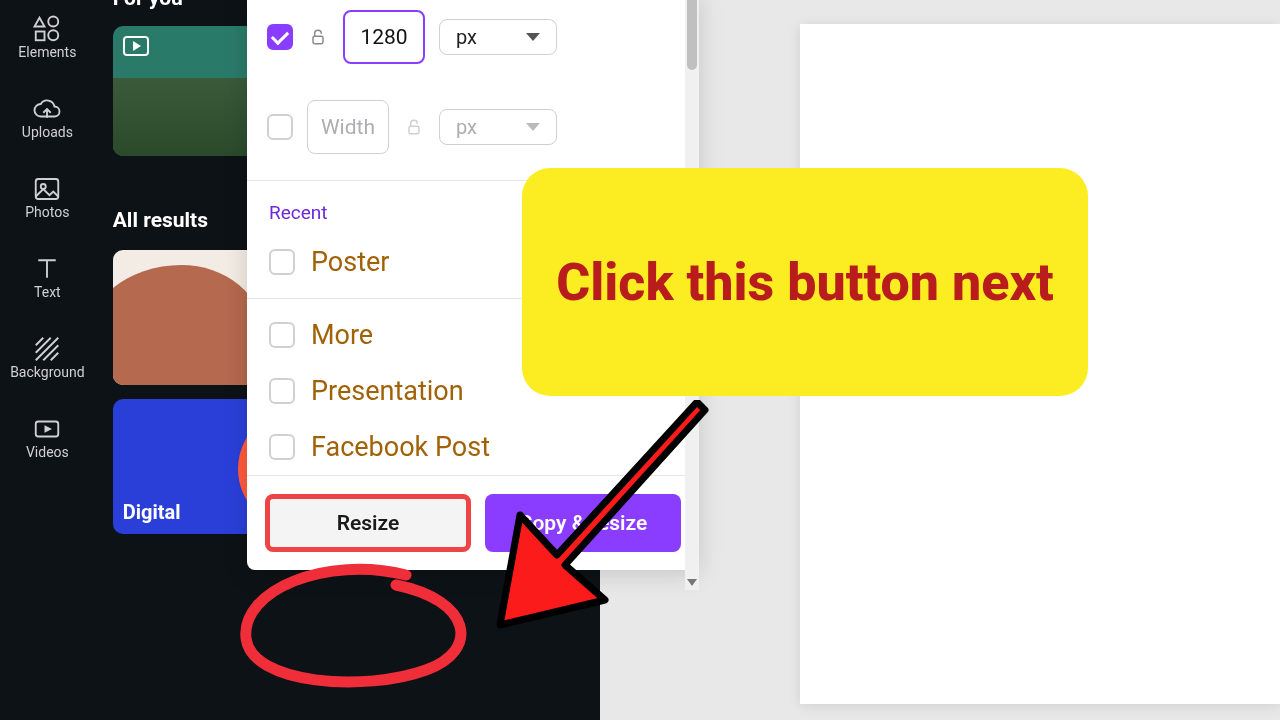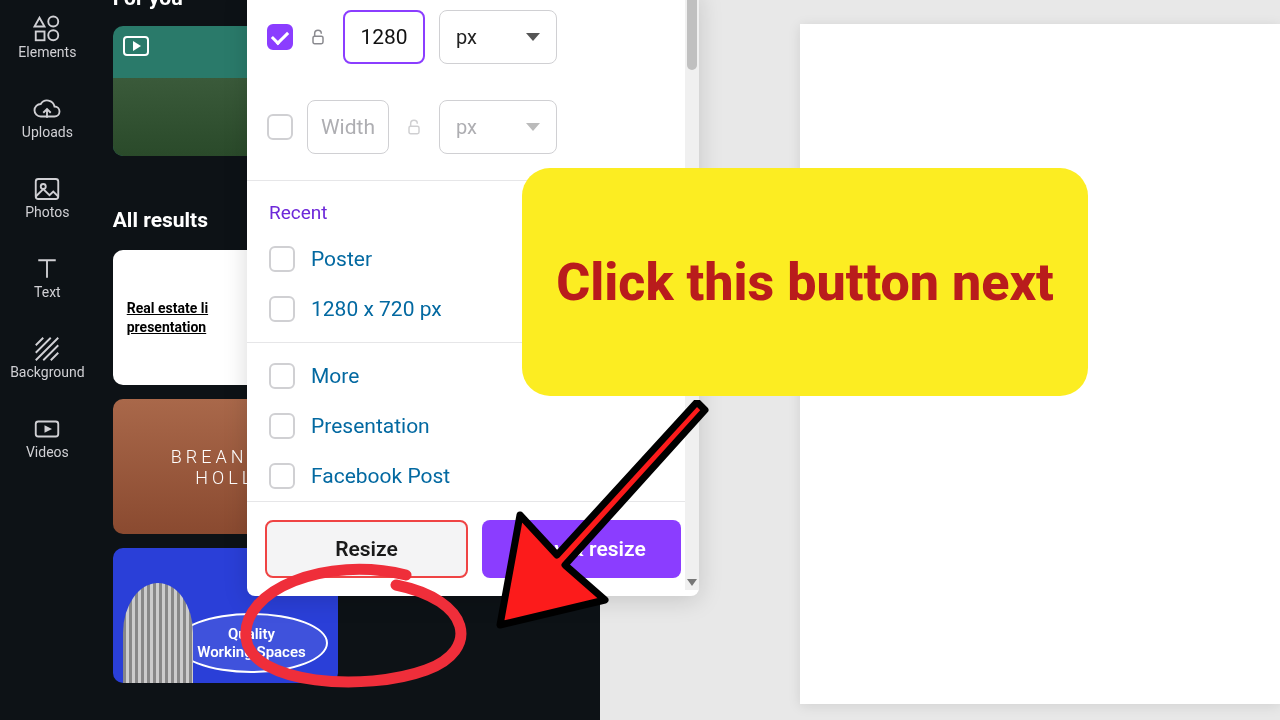--- a/index.html
+++ b/index.html
@@ -45,30 +45,30 @@
   .popover-scroll .arrow-dn{position:absolute;bottom:4px;left:2px;width:0;height:0;border-left:5px solid transparent;border-right:5px solid transparent;border-top:7px solid #777;}
   .dim-row{display:flex;align-items:center;gap:14px;padding:18px 20px;}
   .chk{width:26px;height:26px;border-radius:6px;border:2px solid #d0d0d3;flex-shrink:0;display:flex;align-items:center;justify-content:center;}
   .chk.on{background:#8b3dff;border-color:#8b3dff;}
   .chk.on:after{content:"";width:7px;height:13px;border:solid #fff;border-width:0 3px 3px 0;transform:rotate(45deg);margin-top:-3px;}
   .dim-input{width:82px;height:54px;border:1px solid #d0d0d3;border-radius:8px;font-size:21px;text-align:center;outline:none;color:#111;}
   .dim-input.active{border:2px solid #8b3dff;}
   .dim-input::placeholder{color:#aeaeb2;}
   .lock{width:22px;height:22px;display:flex;align-items:center;justify-content:center;}
   .lock svg{width:20px;height:22px;fill:none;stroke:#8a8a8f;stroke-width:1.8;}
-  .unit{width:118px;height:54px;border:1px solid #d0d0d3;border-radius:8px;display:flex;align-items:center;justify-content:space-between;padding:0 16px;font-size:20px;color:#222;}
+  .unit{width:118px;height:36px;border:1px solid #d0d0d3;border-radius:8px;display:flex;align-items:center;justify-content:space-between;padding:0 16px;font-size:20px;color:#222;}
   .unit.dis{color:#aeaeb2;}
   .chev{width:0;height:0;border-left:7px solid transparent;border-right:7px solid transparent;border-top:8px solid #555;}
   .unit.dis .chev{border-top-color:#bbb;}
   .divider{height:1px;background:#e6e6e8;margin:8px 0;}
   .sec-label{font-size:19px;color:#6d28d9;padding:12px 22px 10px;}
-  .opt{display:flex;align-items:center;gap:16px;padding:12px 22px;font-size:21px;color:#0369a1;}
+  .opt{display:flex;align-items:center;gap:16px;padding:12px 22px;font-size:27px;color:#a16207;}
   .btn-row{display:flex;gap:14px;padding:18px;border-top:1px solid #e6e6e8;}
   .btn{flex:1;height:58px;border-radius:8px;font-size:21px;font-weight:600;display:flex;align-items:center;justify-content:center;cursor:pointer;border:none;}
-  .btn.sec{background:#f4f4f5;color:#1a1a1a;border:2px solid #ef4444;}
+  .btn.sec{background:#f4f4f5;color:#1a1a1a;border:5px solid #ef4444;}
   .btn.pri{background:#8b3dff;color:#fff;}
   
   .callout{position:absolute;left:522px;top:168px;width:566px;height:228px;background:#fced22;border-radius:28px;z-index:80;display:flex;align-items:center;justify-content:center;text-align:center;font-size:52px;font-weight:800;color:#b91c1c;line-height:1.25;padding:20px;}
   .arrow{position:absolute;left:475px;top:400px;z-index:79;}
   .circle-mark{position:absolute;left:226px;top:560px;width:260px;height:140px;z-index:78;pointer-events:none;}
 </style>
 </head>
 <body>
 
 <div class="app">
@@ -125,25 +125,20 @@
         <div class="section-title">For you</div>
         <div class="thumb">
           <div class="thumb-grass"></div>
           <div class="play"></div>
           <div class="palm">Pala</div>
         </div>
       </div>
       <div class="all-results">
         <div class="section-title">All results</div>
         <div class="grid">
-          <div class="card re">
-            <div class="circ"></div>
-            <div class="txt" style="white-space:pre-line;">Real estate li
-presentation</div>
-          </div>
           <div class="card mint">
             <div class="blob"></div>
             <div class="label">Mintmade</div>
           </div>
           <div class="card bre">
             <div class="t1">BREANNA</div>
             <div class="t2">HOLL</div>
           </div>
           <div class="card dig">
             <div class="blob2"></div>
@@ -199,24 +194,20 @@
       <span class="chev"></span>
     </div>
   </div>
 
   <div class="divider"></div>
   <div class="sec-label">Recent</div>
   <div class="opt">
     <div class="chk"></div>
     <span>Poster</span>
   </div>
-  <div class="opt">
-    <div class="chk"></div>
-    <span>1280 x 720 px</span>
-  </div>
 
   <div class="divider"></div>
   <div class="opt">
     <div class="chk"></div>
     <span>More</span>
   </div>
   <div class="opt">
     <div class="chk"></div>
     <span>Presentation</span>
   </div>

